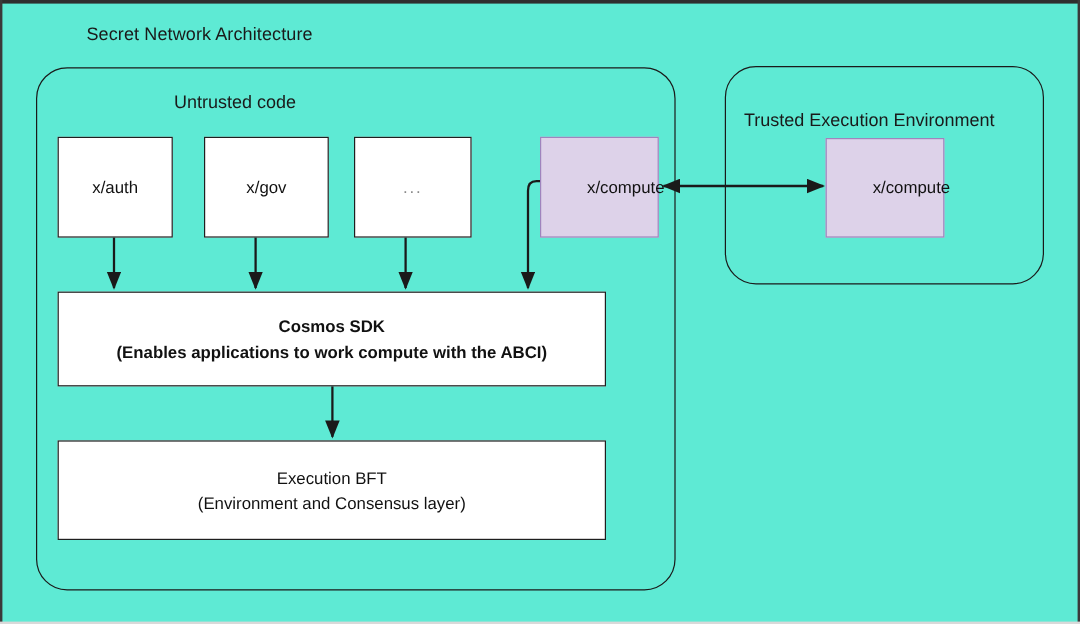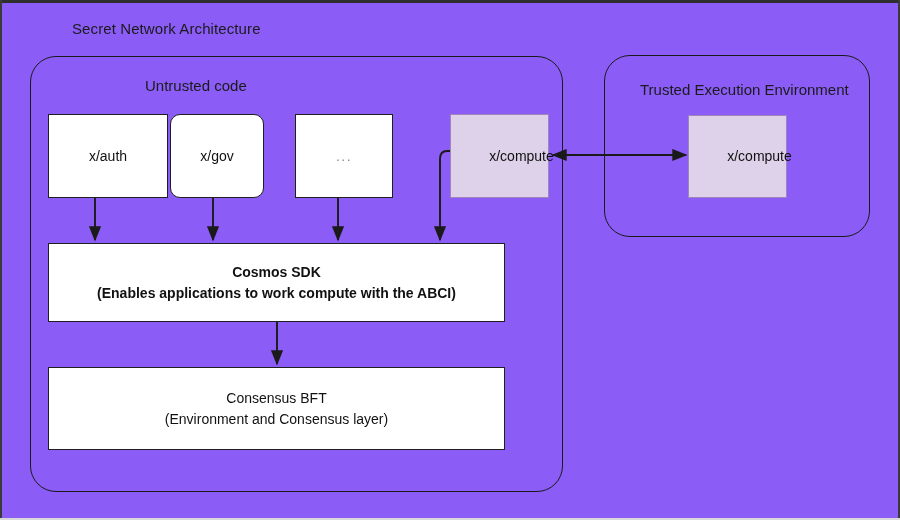--- a/index.html
+++ b/index.html
@@ -9,21 +9,21 @@
     background: #ffffff;
   }
   body {
     font-family: "Liberation Sans", sans-serif;
     -webkit-font-smoothing: antialiased;
   }
   #page {
     position: relative;
     width: 900px;
     height: 520px;
-    background: #8b5cf6;
+    background: #5eead4;
     overflow: hidden;
     box-sizing: border-box;
   }
   
   .frame-top {
     position: absolute;
     left: 0; top: 0;
     width: 900px; height: 3px;
     background: #2f2f2f;
   }
@@ -81,22 +81,21 @@
     font-size: 15px;
     color: #1a1a1a;
     white-space: nowrap;
   }
   #label-untrusted {
     left: 145px;
     top: 77px;
   }
   #label-tee {
     left: 620px;
-    top: 81px;
-    margin-left: 20px;
+    top: 92px;
   }
 
   
   .box {
     position: absolute;
     box-sizing: border-box;
     border: 1.8px solid #1f1f1f;
     background: #ffffff;
     display: flex;
     align-items: center;
@@ -114,22 +113,22 @@
   }
   .box .sub {
     font-size: 14px;
   }
   .ellipsis {
     color: #8a8a8a;
     letter-spacing: 1.5px;
     font-size: 14px;
   }
 
-  #box-auth    { left: 48px;  top: 114px; width: 120px;  height: 84px; }
-  #box-gov     { left: 170px; top: 114px; width: 94px;  height: 84px; border-radius: 10px; }
+  #box-auth    { left: 48px;  top: 114px; width: 96px;  height: 84px; }
+  #box-gov     { left: 170px; top: 114px; width: 104px;  height: 84px; }
   #box-dots    { left: 295px; top: 114px; width: 98px;  height: 84px; }
   #box-compute-untrusted { left: 450px; top: 114px; width: 99px; height: 84px; z-index: 5; }
   #box-compute-tee       { left: 688px; top: 115px; width: 99px; height: 83px; }
   #box-cosmos  { left: 48px;  top: 243px; width: 457px; height: 79px; font-weight: bold; }
   #box-tendermint { left: 48px; top: 367px; width: 457px; height: 83px; }
 
   
   #connectors {
     position: absolute;
     left: 0; top: 0;
@@ -198,17 +197,17 @@
   <div class="box purple" id="box-compute-tee">
     <span>x/compute</span>
   </div>
 
   <div class="box" id="box-cosmos">
     <span>Cosmos SDK</span>
     <span class="sub">(Enables applications to work compute with the ABCI)</span>
   </div>
 
   <div class="box" id="box-tendermint">
-    <span>Consensus BFT</span>
+    <span>Execution BFT</span>
     <span class="sub">(Environment and Consensus layer)</span>
   </div>
 
 </div>
 
 </body></html>

